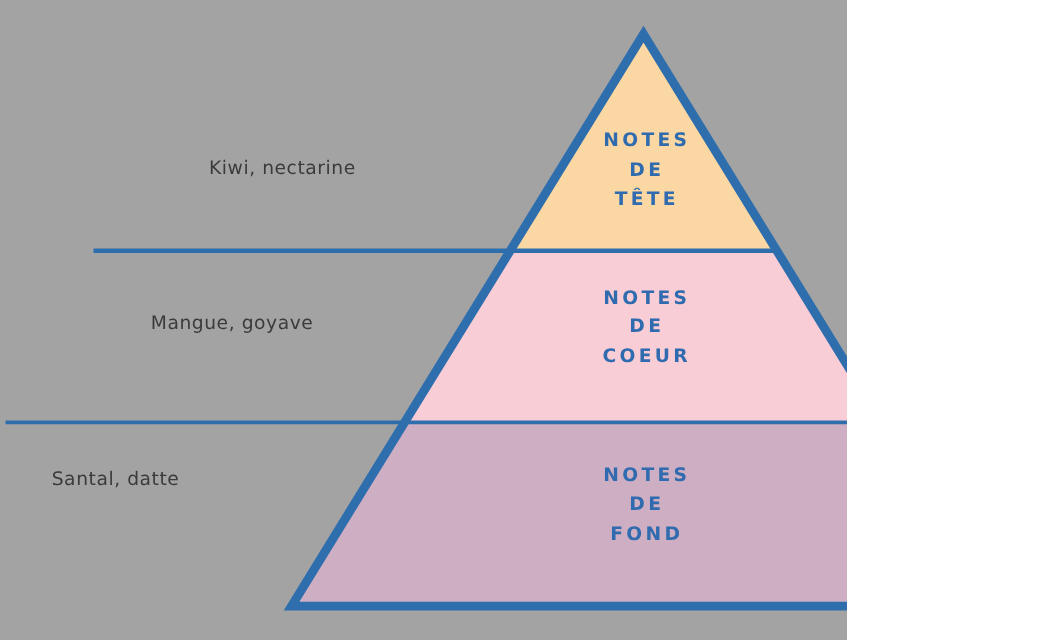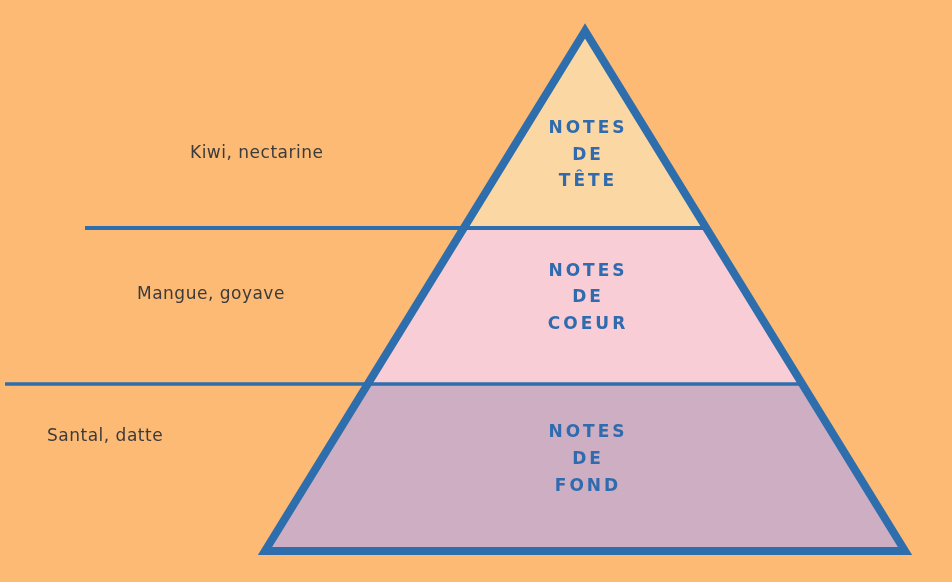--- a/index.html
+++ b/index.html
@@ -2,23 +2,23 @@
 <html><head>
 <meta charset="utf-8">
 <style>
   html, body {
     margin: 0;
     padding: 0;
     background: #ffffff;
   }
   .canvas {
     position: relative;
-    width: 952px;
+    width: 770px;
     height: 582px;
-    background: #fdba74;
+    background: #a3a3a3;
     overflow: hidden;
   }
   svg { display: block; }
   .layer-title {
     font-family: "DejaVu Sans", sans-serif;
     font-size: 17px;
     font-weight: bold;
     letter-spacing: 3px;
     text-anchor: middle;
   }

